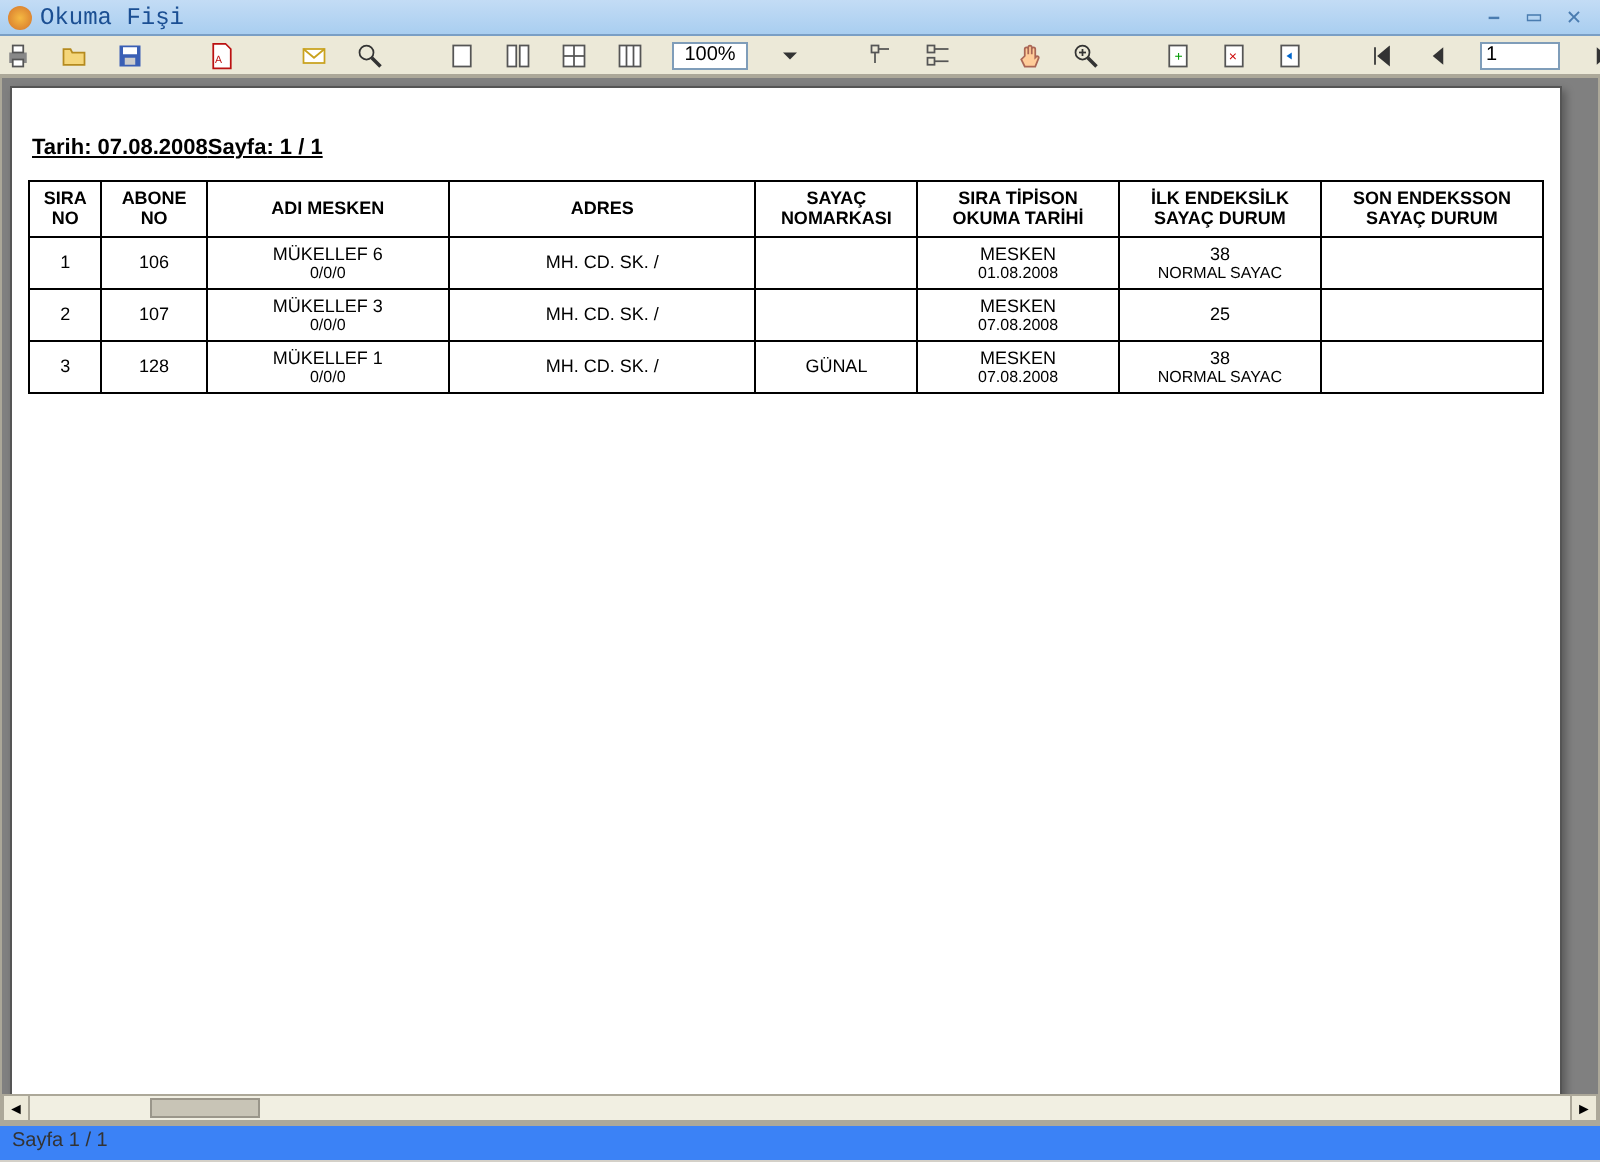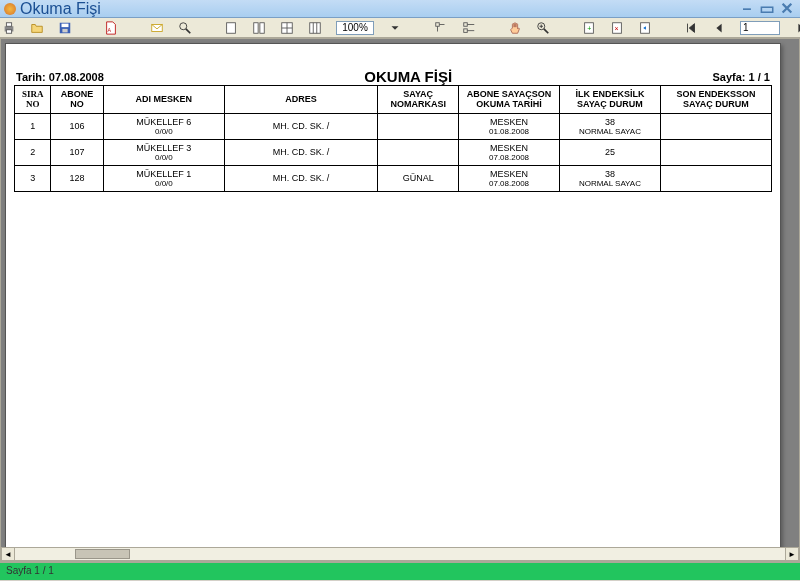--- a/index.html
+++ b/index.html
@@ -1,44 +1,44 @@
 <!DOCTYPE html>
 <html><head>
 <meta charset="utf-8">
 <style>
   * { box-sizing: border-box; margin: 0; padding: 0; }
   body { font-family: Tahoma, Arial, sans-serif; font-size: 10px; background: #d4d0c8; width: 800px; height: 581px; overflow: hidden; }
-  .titlebar { background: linear-gradient(#c3dcf5,#a9cef0); height: 18px; display:flex; align-items:center; padding:0 4px; color:#1b4f93; font-size:16px; border-bottom:1px solid #7a9fc5; }
+  .titlebar { background: linear-gradient(#c3dcf5,#a9cef0); height: 18px; display:flex; align-items:center; padding:0 4px; color:#1b4f93; font-size:12px; border-bottom:1px solid #7a9fc5;font-family:Liberation Mono, monospace; }
   .titlebar .icon { width:12px; height:12px; background: radial-gradient(#f5b942,#d4722b); border-radius:50%; margin-right:4px; }
   .titlebar .spacer { flex:1; }
   .winbtn { width:18px; height:14px; margin-left:2px; display:flex; align-items:center; justify-content:center; color:#4a7cb0; font-weight:bold; cursor:pointer; }
   .toolbar { background:#ece9d8; height:20px; border-bottom:1px solid #aca899; display:flex; align-items:center; padding:0 2px; gap:14px; }
   .tbtn { width:16px; height:16px; display:flex; align-items:center; justify-content:center; cursor:pointer; }
   .tsep { width:1px; height:14px; background:#aca899; margin:0 2px; }
   .zoom { font-size:10px; width:38px; height:14px; border:1px solid #7f9db9; background:#fff; text-align:center; }
   .pagein { width:40px; height:14px; border:1px solid #7f9db9; background:#fff; font-size:10px; text-align:left; padding:0 2px; }
   .kapat { width:60px; height:16px; font-size:10px; background:#ece9d8; border:6px solid #b91c1c; border-radius:2px; cursor:pointer; margin-left:30px;padding-left:44px; }
   .viewer { position:relative; background:#808080; height:524px; overflow:hidden; border:1px solid #aca899; }
   .page { position:absolute; left:4px; top:4px; width:776px; height:508px; background:#fff; border:1px solid #555; box-shadow:2px 2px 4px rgba(0,0,0,.3); padding:24px 8px 6px; }
-  .rpt-head { display:flex; align-items:center; padding:0 2px; }
+  .rpt-head { display:flex; align-items:center; margin-bottom:10px; padding:0 2px;text-decoration:underline; }
   .rpt-date { font-size:11px; font-weight:bold; }
   .rpt-title { flex:1; text-align:center; font-size:15px; font-weight:bold; }
   .rpt-pg { font-size:11px; font-weight:bold; }
   table.rpt { width:100%; border-collapse:collapse; }
   table.rpt th, table.rpt td { border:1px solid #000; font-size:9px; text-align:center; padding:3px 2px; }
   table.rpt th { font-weight:bold; line-height:1.15; }
   table.rpt td .l1 { display:block; }
   table.rpt td .l2 { display:block; font-size:8px; }
-  .c-sira{width:36px;font-family:Liberation Serif, serif;} .c-abone{width:52px;} .c-ad{width:120px;} .c-adr{width:152px;}
+  .c-sira{width:36px;} .c-abone{width:52px;} .c-ad{width:120px;} .c-adr{width:152px;}
   .c-sayac{width:80px;} .c-tip{width:100px;} .c-ilk{width:100px;} .c-son{width:110px;}
   .hscroll { position:absolute; bottom:0; left:0; right:0; height:14px; background:#ece9d8; display:flex; }
   .hscroll .arr { width:14px; height:14px; background:#ece9d8; border:1px solid #aca899; display:flex; align-items:center; justify-content:center; font-size:8px; cursor:pointer; }
   .hscroll .track { flex:1; background:#f1efe2; position:relative; border-top:1px solid #aca899; border-bottom:1px solid #aca899; }
   .hscroll .thumb { position:absolute; left:60px; top:1px; width:55px; height:10px; background:#c8c4b6; border:1px solid #9a968a; }
-  .status { background:#22c55e; height:18px; border-top:1px solid #aca899; font-size:10px; padding:2px 6px; color:#333; }
+  .status { background:#3b82f6; height:18px; border-top:1px solid #aca899; font-size:10px; padding:2px 6px; color:#333; }
   svg { width:14px; height:14px; }
 </style>
 </head>
 <body>
 
 <div class="titlebar">
   <div class="icon"></div>
   <span>Okuma Fişi</span>
   <div class="spacer"></div>
   <div class="winbtn">–</div>
@@ -194,32 +194,31 @@
       <svg viewBox="0 0 16 16">
         <path d="M4 6l4 4 4-4" fill="#333"></path>
       </svg>
     </div>
 </div>
 
 <div class="viewer">
   <div class="page">
     <div class="rpt-head">
       <div class="rpt-date">Tarih: 07.08.2008</div>
-      <div class="rpt-title">OKUMA FİŞİ</div>
       <div class="rpt-pg">Sayfa: 1 / 1</div>
     </div>
     <table class="rpt">
       <thead>
         <tr>
           <th class="c-sira">SIRA NO</th>
           <th class="c-abone">ABONE NO</th>
           <th class="c-ad">ADI MESKEN</th>
           <th class="c-adr">ADRES</th>
           <th class="c-sayac"><span class="l1">SAYAÇ NO</span><span class="l1">MARKASI</span></th>
-          <th class="c-tip"><span class="l1">ABONE SAYAÇ</span><span class="l1">SON OKUMA TARİHİ</span></th>
+          <th class="c-tip"><span class="l1">SIRA TİPİ</span><span class="l1">SON OKUMA TARİHİ</span></th>
           <th class="c-ilk"><span class="l1">İLK ENDEKS</span><span class="l1">İLK SAYAÇ DURUM</span></th>
           <th class="c-son"><span class="l1">SON ENDEKS</span><span class="l1">SON SAYAÇ DURUM</span></th>
         </tr>
       </thead>
       <tbody id="rpt-body">
           <tr>
             <td>1</td>
             <td>106</td>
             <td>
               <span class="l1">MÜKELLEF 6</span>

